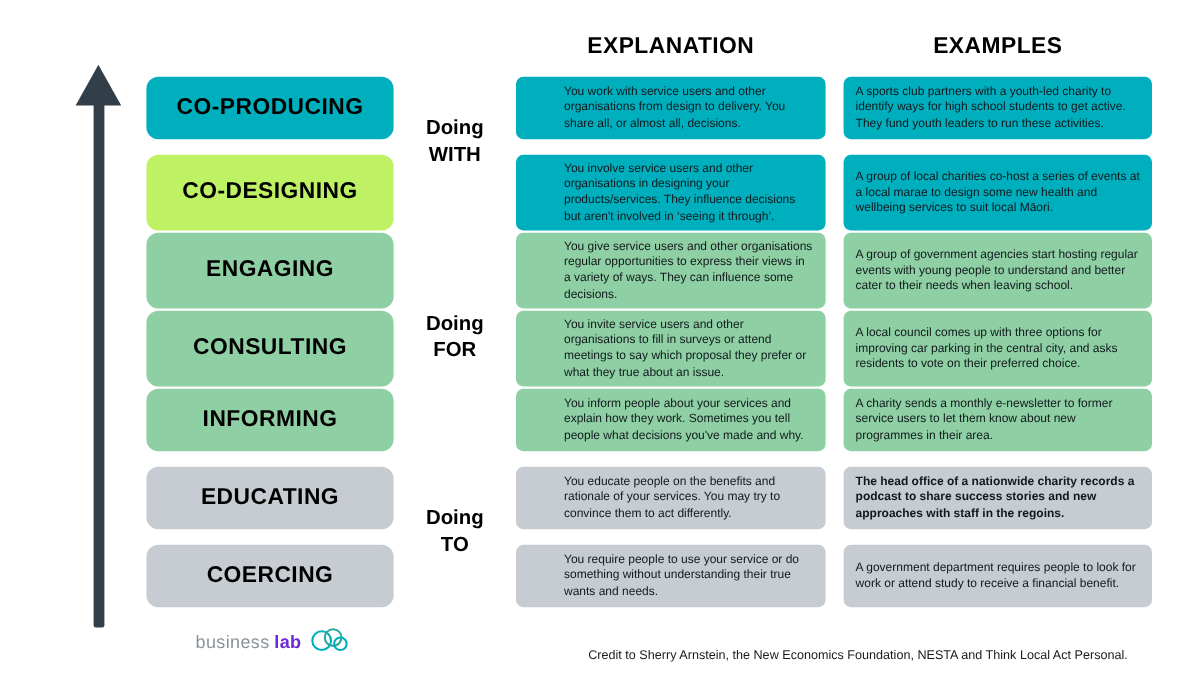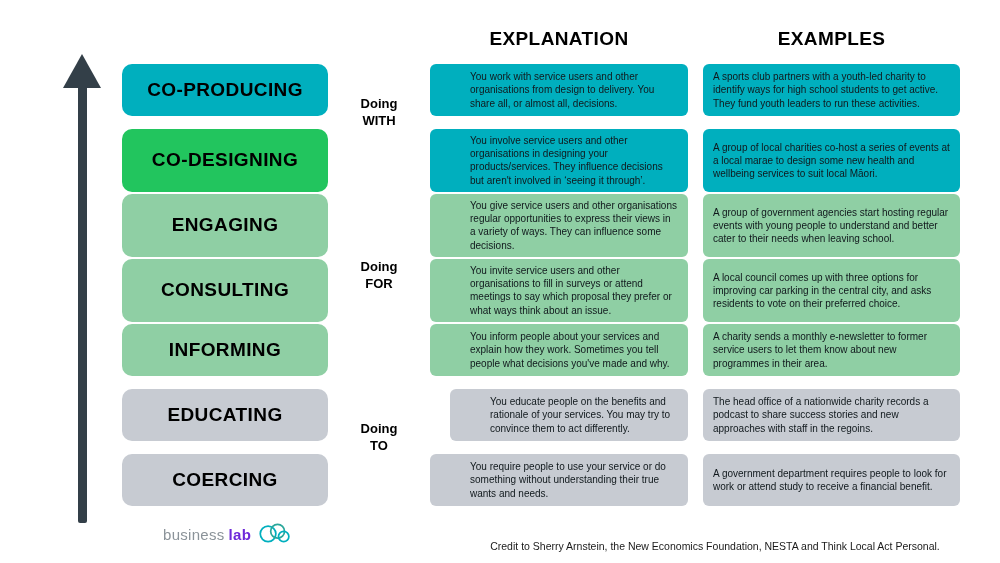--- a/index.html
+++ b/index.html
@@ -39,21 +39,21 @@
     border-radius:6px;display:flex;align-items:center;
     font-size:10px;line-height:1.32;color:#10181c;
     padding:5px 10px;box-sizing:border-box;
   }
   .explain{grid-column:3;padding-left:40px;}
   .example{grid-column:5;}
   
   .group-label{
     position:absolute;left:206px;width:102px;
     display:flex;flex-direction:column;justify-content:center;
-    font-weight:bold;font-size:13px;line-height:1.3;color:#000;text-align:center;
+    font-weight:bold;font-size:17px;line-height:1.3;color:#000;text-align:center;
   }
   .group-label span{display:block;}
   #g-with{top:32px;}
   #g-for{top:195px;}
   #g-to{top:357px;}
   
   .logo{
     position:absolute;left:163px;top:520px;display:flex;align-items:center;
     gap:4px;font-size:15px;
   }
@@ -79,47 +79,47 @@
 
   <div class="rows">
 
     <div class="row">
       <div class="pill" style="background-color: rgb(0, 175, 190);">CO-PRODUCING</div>
       <div class="box explain" style="background-color: rgb(0, 175, 190);">You work with service users and other organisations from design to delivery. You share all, or almost all, decisions.</div>
       <div class="box example" style="background-color: rgb(0, 175, 190);">A sports club partners with a youth-led charity to identify ways for high school students to get active. They fund youth leaders to run these activities.</div>
     </div>
 
     <div class="row">
-      <div class="pill" style="background-color: #22c55e;">CO-DESIGNING</div>
+      <div class="pill" style="background-color: #bef264;">CO-DESIGNING</div>
       <div class="box explain" style="background-color: rgb(0, 175, 190);">You involve service users and other organisations in designing your products/services. They influence decisions but aren't involved in ‘seeing it through’.</div>
       <div class="box example" style="background-color: rgb(0, 175, 190);">A group of local charities co-host a series of events at a local marae to design some new health and wellbeing services to suit local Māori.</div>
     </div>
 
     <div class="row">
       <div class="pill" style="background-color: rgb(143, 207, 164);">ENGAGING</div>
       <div class="box explain" style="background-color: rgb(143, 207, 164);">You give service users and other organisations regular opportunities to express their views in a variety of ways. They can influence some decisions.</div>
       <div class="box example" style="background-color: rgb(143, 207, 164);">A group of government agencies start hosting regular events with young people to understand and better cater to their needs when leaving school.</div>
     </div>
 
     <div class="row">
       <div class="pill" style="background-color: rgb(143, 207, 164);">CONSULTING</div>
-      <div class="box explain" style="background-color: rgb(143, 207, 164);">You invite service users and other organisations to fill in surveys or attend meetings to say which proposal they prefer or what ways think about an issue.</div>
+      <div class="box explain" style="background-color: rgb(143, 207, 164);">You invite service users and other organisations to fill in surveys or attend meetings to say which proposal they prefer or what they true about an issue.</div>
       <div class="box example" style="background-color: rgb(143, 207, 164);">A local council comes up with three options for improving car parking in the central city, and asks residents to vote on their preferred choice.</div>
     </div>
 
     <div class="row">
       <div class="pill" style="background-color: rgb(143, 207, 164);">INFORMING</div>
       <div class="box explain" style="background-color: rgb(143, 207, 164);">You inform people about your services and explain how they work. Sometimes you tell people what decisions you've made and why.</div>
       <div class="box example" style="background-color: rgb(143, 207, 164);">A charity sends a monthly e-newsletter to former service users to let them know about new programmes in their area.</div>
     </div>
 
     <div class="row">
       <div class="pill" style="background-color: rgb(199, 203, 210);">EDUCATING</div>
-      <div class="box explain" style="background-color: rgb(199, 203, 210); margin-left: 20px;">You educate people on the benefits and rationale of your services. You may try to convince them to act differently.</div>
-      <div class="box example" style="background-color: rgb(199, 203, 210);">The head office of a nationwide charity records a podcast to share success stories and new approaches with staff in the regoins.</div>
+      <div class="box explain" style="background-color: rgb(199, 203, 210);">You educate people on the benefits and rationale of your services. You may try to convince them to act differently.</div>
+      <div class="box example" style="background-color: rgb(199, 203, 210); font-weight: bold;">The head office of a nationwide charity records a podcast to share success stories and new approaches with staff in the regoins.</div>
     </div>
 
     <div class="row">
       <div class="pill" style="background-color: rgb(199, 203, 210);">COERCING</div>
       <div class="box explain" style="background-color: rgb(199, 203, 210);">You require people to use your service or do something without understanding their true wants and needs.</div>
       <div class="box example" style="background-color: rgb(199, 203, 210);">A government department requires people to look for work or attend study to receive a financial benefit.</div>
     </div>
 
     <div class="group-label" id="g-with">
       <span>Doing</span>

